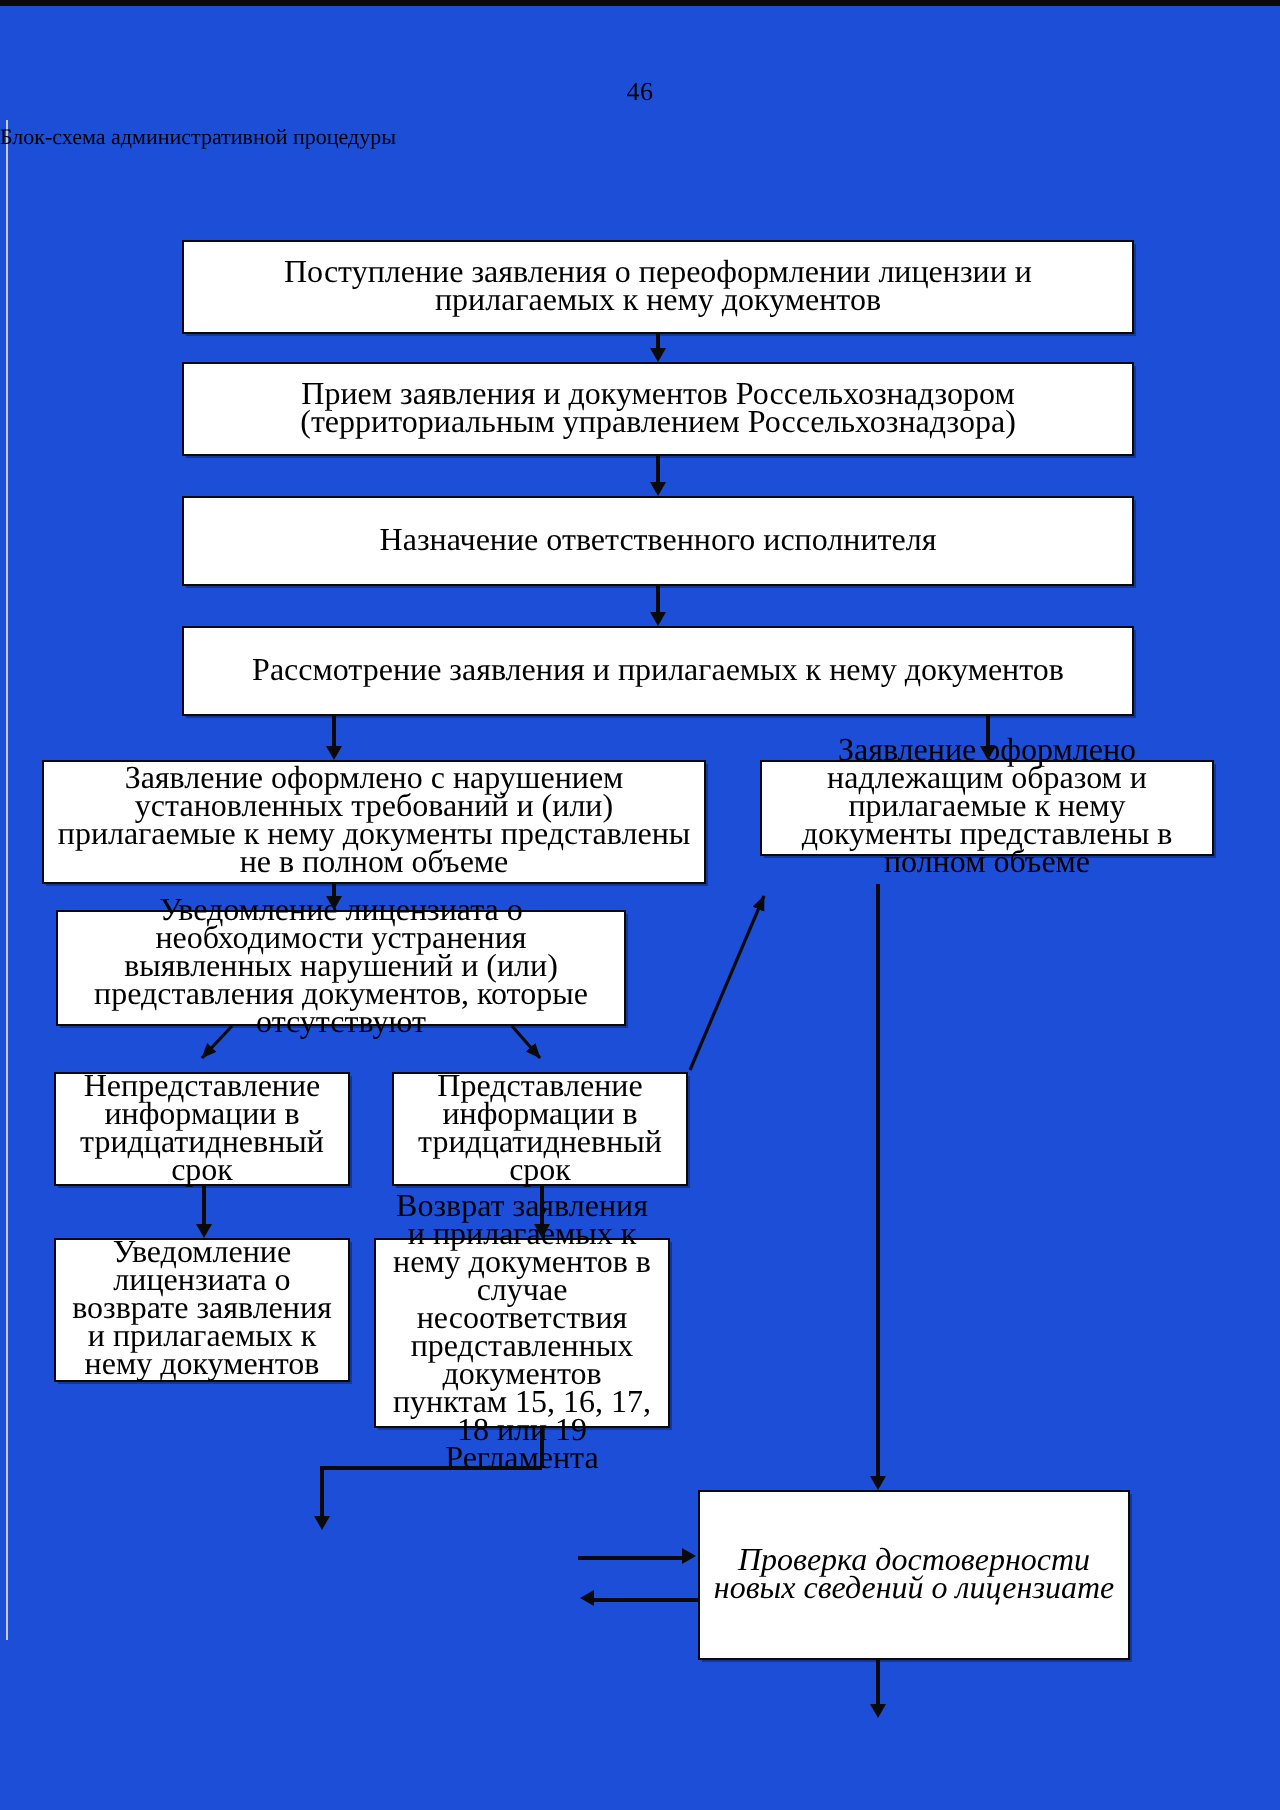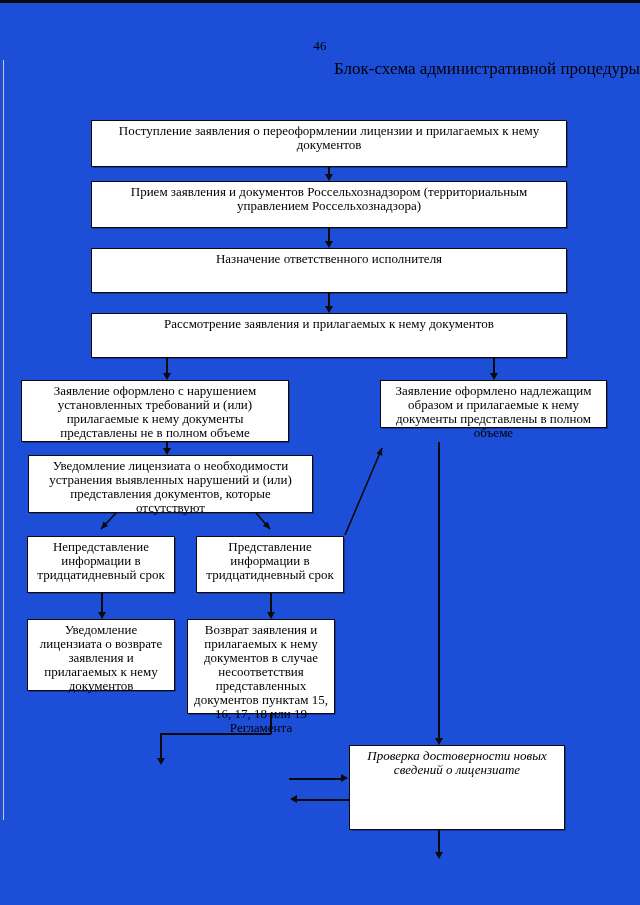--- a/index.html
+++ b/index.html
@@ -35,37 +35,37 @@
     left: 0; top: 38px;
     width: 640px;
     text-align: center;
     font-size: 13px;
     letter-spacing: 0.2px;
   }
   .doc-title {
     position: absolute;
     left: 0; top: 60px;
     width: 640px;
-    text-align: right;
-    font-size: 17px;
+    text-align: left;
+    font-size: 11px;
     line-height: 18px;
   }
   .doc-title .l2 { display: block; }
 
   
   .node {
     position: absolute;
     box-sizing: border-box;
     border: 1.4px solid #0a0a0a;
     background: #ffffff;
     display: flex;
-    align-items: flex-start;
+    align-items: center;
     justify-content: center;
     text-align: center;
-    font-size: 13px;
+    font-size: 16px;
     line-height: 14px;
     padding: 3px 6px;
     box-shadow: 1.5px 1.5px 0 -0.5px rgba(0,0,0,0.30);
   }
   .node span { display: block; width: 100%; }
 
   
   .ln {
     position: absolute;
     background: #0a0a0a;
@@ -122,21 +122,21 @@
   </div>
 
   <div class="node" style="left:91px; top:248px; width:476px; height:45px;">
     <span>Назначение ответственного исполнителя</span>
   </div>
 
   <div class="node" style="left:91px; top:313px; width:476px; height:45px;">
     <span>Рассмотрение заявления и прилагаемых к нему документов</span>
   </div>
 
-  <div class="node" style="left:21px; top:380px; width:268px; height:62px;">
+  <div class="node" style="left:21px; top:380px; width:332px; height:62px;">
     <span>Заявление оформлено с нарушением установленных требований и (или) прилагаемые к нему документы представлены не в полном объеме</span>
   </div>
 
   <div class="node" style="left:380px; top:380px; width:227px; height:48px;font-family:Liberation Serif, serif;">
     <span>Заявление оформлено надлежащим образом и прилагаемые к нему документы представлены в полном объеме</span>
   </div>
 
   <div class="node" style="left:28px; top:455px; width:285px; height:58px;">
     <span>Уведомление лицензиата о необходимости устранения выявленных нарушений и (или) представления документов, которые отсутствуют</span>
   </div>

